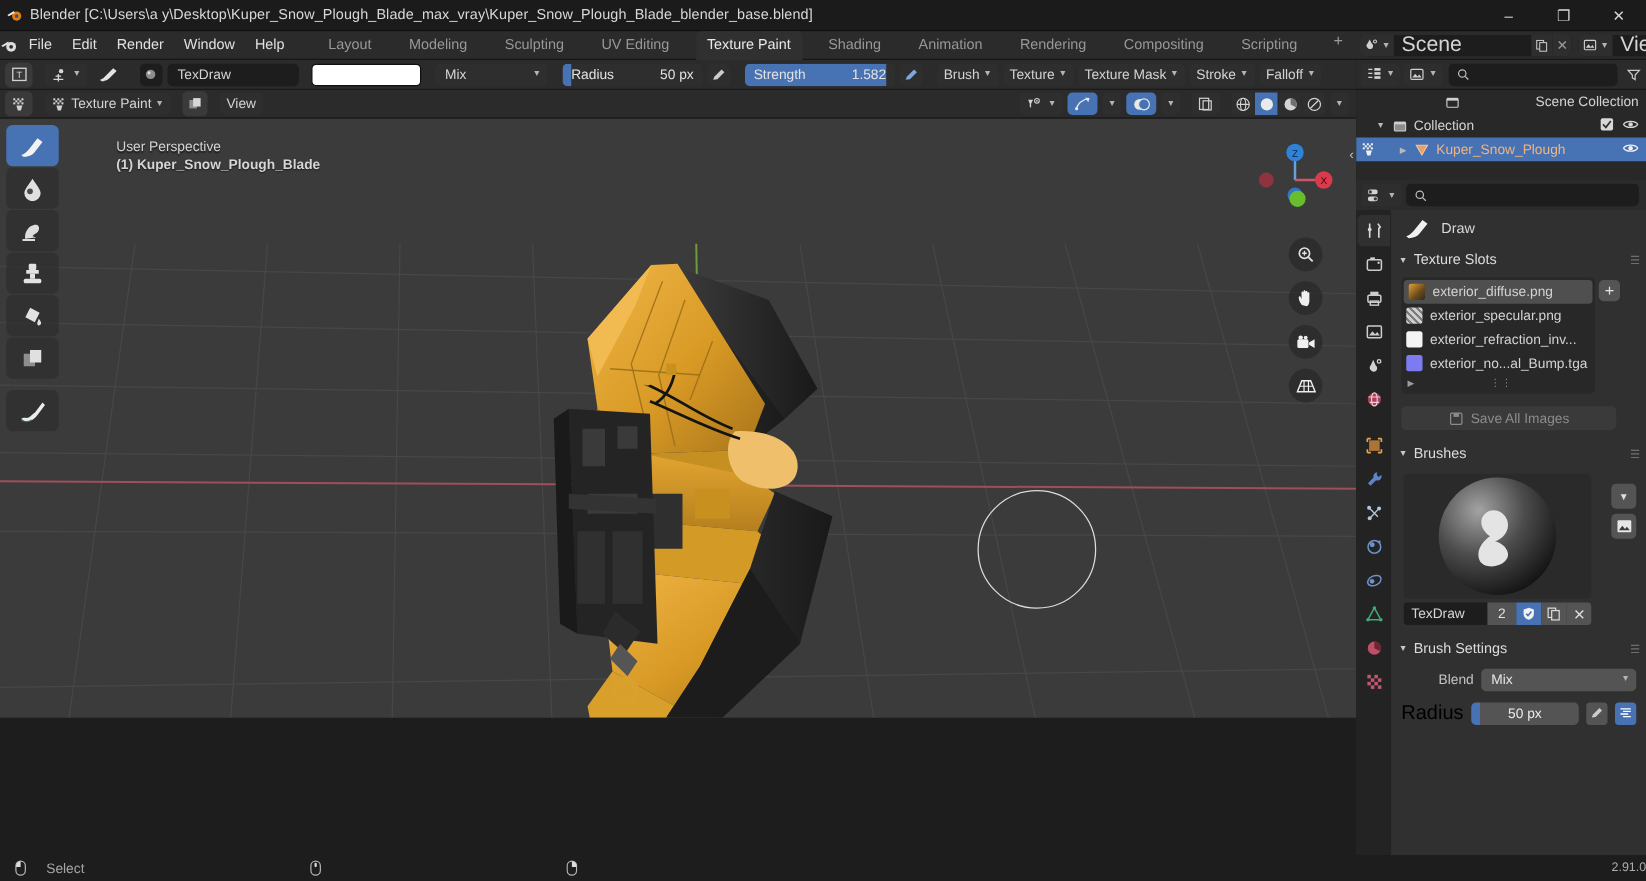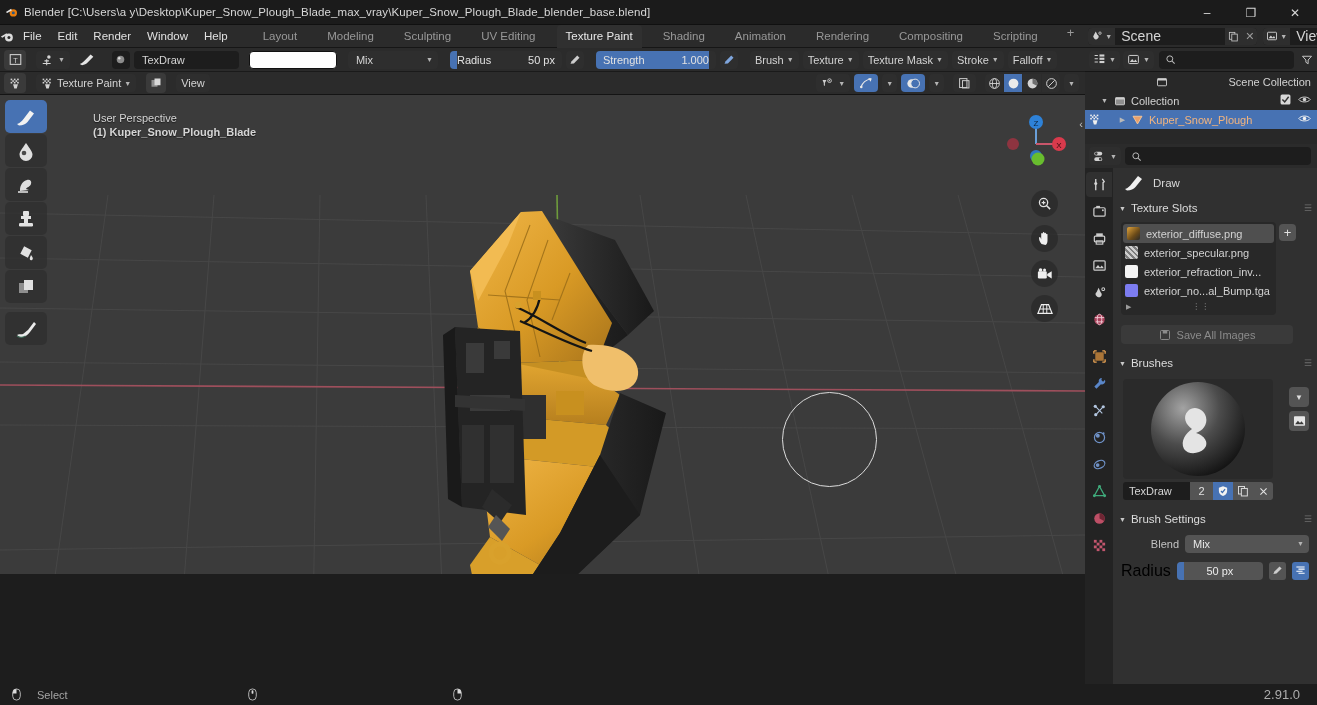--- a/index.html
+++ b/index.html
@@ -27,21 +27,21 @@
   .blender-logo { width:28px; height:23px; display:flex; align-items:center; justify-content:center; }
   .menu-item { font-size:11.5px; color:#e0e0e0; padding:3px 8px; border-radius:3px; white-space:nowrap;}
   .ws-tabs { display:flex; align-items:flex-start; height:23px; margin-left:18px;gap:12px; }
   .ws-tab { font-size:11.5px; color:#989898; padding:4px 9px 4px 9px; height:23px;
             display:flex; align-items:center; white-space:nowrap; }
   .ws-tab.active { background:#303030; color:#e8e8e8; border-radius:4px 4px 0 0; }
   .ws-plus { color:#9a9a9a; font-size:13px; padding:0 8px; }
   .scene-block { display:flex; align-items:center; margin-left:6px; }
   .idblock { display:flex; align-items:center; background:#1d1d1d; border-radius:4px; height:17px; overflow:hidden; }
   .idblock .icbtn { background:#2e2e2e; height:17px; display:flex; align-items:center; gap:2px; padding:0 3px; }
-  .idblock .name { font-size:14px; color:#d4d4d4; padding:0 10px 0 6px; min-width:110px; }
+  .idblock .name { font-size:17px; color:#d4d4d4; padding:0 10px 0 6px; min-width:110px; }
   .idblock .mini { width:17px; height:17px; display:flex; align-items:center; justify-content:center; background:#2e2e2e;}
   .idblock .xbtn { width:15px; height:17px; display:flex; align-items:center; justify-content:center;
                    color:#9b9b9b; font-size:11px; background:#2e2e2e; }
 
   
   #toolheader {
     position:absolute; left:0; top:48px; width:1085px; height:24px;
     background:#2b2b2b; display:flex; align-items:center; gap:4px; padding-left:2px;
     border-bottom:1px solid #1a1a1a;
   }
@@ -156,21 +156,21 @@
 
   .radiusrow { display:flex; align-items:center; height:21px; padding:0 8px; gap:6px; }
   .radslider { flex:1; height:18px; background:#545454; border-radius:4px; position:relative;
                display:flex; align-items:center; justify-content:center; font-size:11px; color:#ececec; overflow:hidden;}
   .radslider .f { position:absolute; left:0; top:0; bottom:0; width:7px; background:#4772b3; }
 
   
   #statusbar { position:absolute; left:0; top:684px; width:1317px; height:21px; background:#1d1d1d;
                display:flex; align-items:center; font-size:11px; color:#a5a5a5; }
   .sb-item { display:flex; align-items:center; gap:16px; }
-  .version { margin-left:auto; margin-right:17px; color:#adadad; font-size:13px; }
+  .version { margin-left:auto; margin-right:0; color:#adadad; font-size:10px; }
 </style>
 </head>
 <body>
 
 <div id="titlebar">
   <div class="tb-icon">
     <svg width="14" height="14" viewBox="0 0 16 16">
       <circle cx="9.5" cy="9" r="4.2" fill="#e87d0d"></circle>
       <circle cx="9.5" cy="9" r="1.7" fill="#265787"></circle>
       <path d="M1 8 L7 4.4 L7.8 6.2 L2.4 9.2 Z" fill="#e6e6e6"></path>
@@ -288,21 +288,21 @@
     <span class="val">50 px</span>
   </div>
   <div class="iconbtn">
     <svg width="12" height="12" viewBox="0 0 16 16">
         <path d="M2 13 L3.5 9.5 L11 2 L14 5 L6.5 12.5 Z" fill="#cdcdcd"></path>
       </svg>
   </div>
   <div class="slider" style="width:120px;margin-left:8px;">
     <div class="fill" style="width:113px;"></div>
     <span class="lbl">Strength</span>
-    <span class="val">1.000</span>
+    <span class="val">1.582</span>
   </div>
   <div class="iconbtn">
     <svg width="12" height="12" viewBox="0 0 16 16">
         <path d="M2 13 L3.5 9.5 L11 2 L14 5 L6.5 12.5 Z" fill="#7fa6dd"></path>
       </svg>
   </div>
   <div class="hbtn" style="margin-left:8px;">
     <span>Brush</span>
     <span class="chev">▼</span>
   </div>

